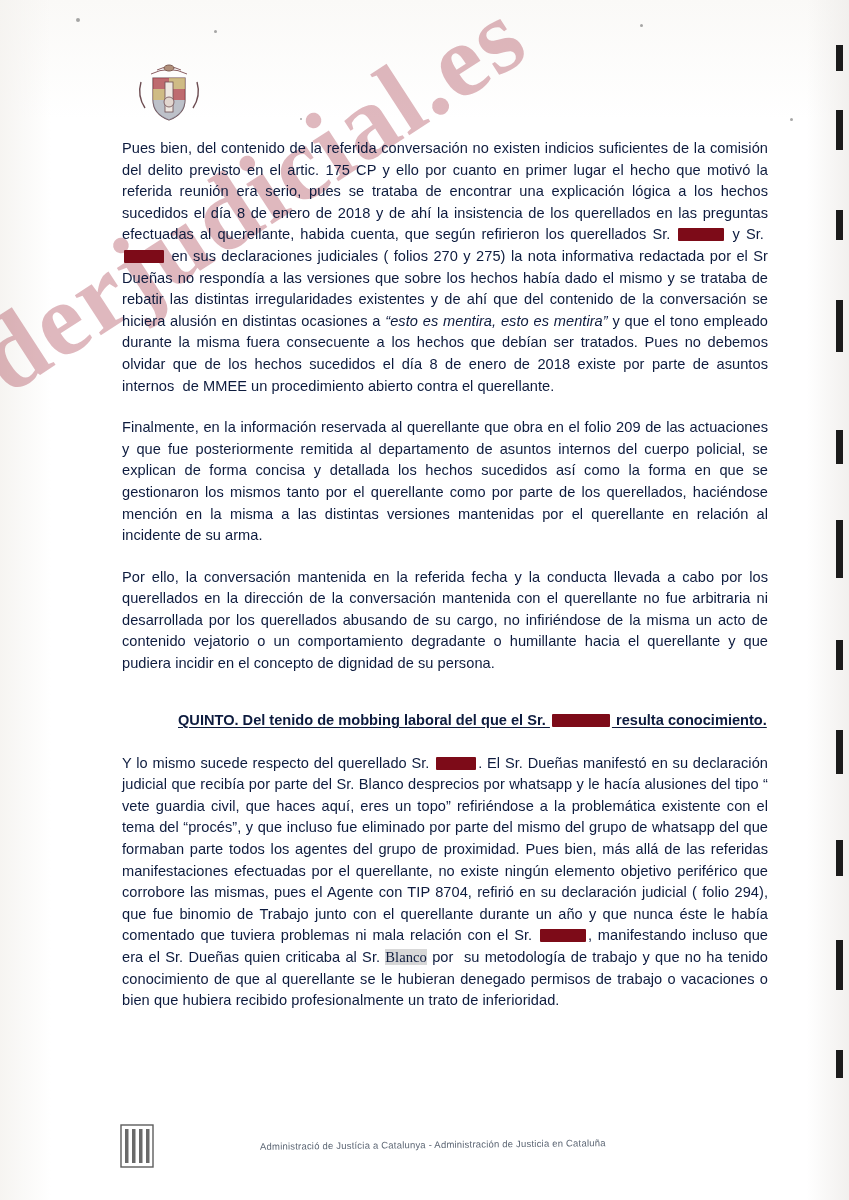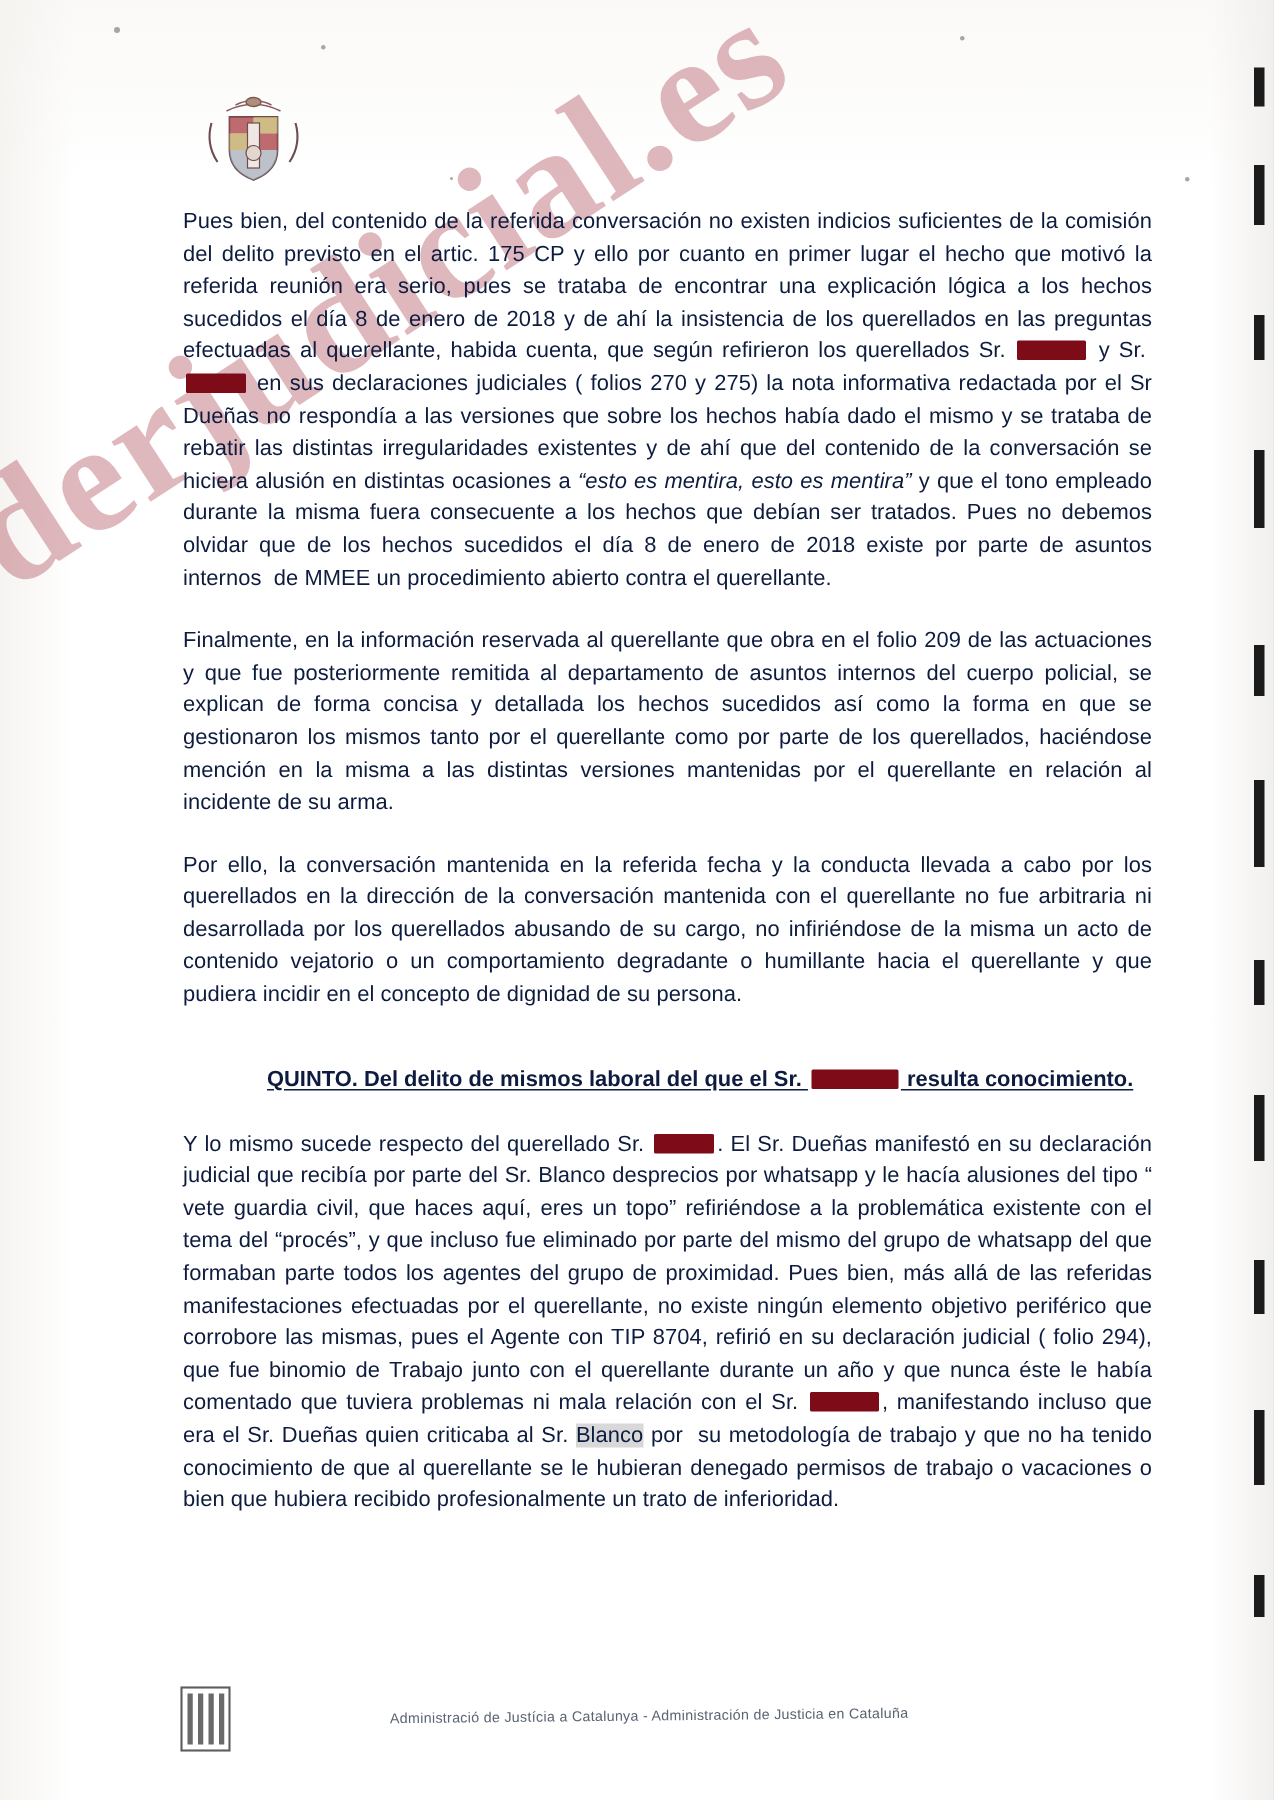--- a/index.html
+++ b/index.html
@@ -104,20 +104,21 @@
     padding-left: 56px;
     text-indent: 0;
   }
   .heading .u {
     text-decoration: underline;
     text-underline-offset: 2px;
   }
 
   .highlight-blanco {
     background: #d8d8d8;
+    font-family: Liberation Serif, serif;
   }
 
   
   .watermark {
     position: absolute;
     left: 60px;
     top: 150px;
     width: 720px;
     height: 920px;
     pointer-events: none;
@@ -208,21 +209,21 @@
 
     <p class="para">
       Pues bien, del contenido de la referida conversación no existen indicios suficientes de la comisión del delito previsto en el artic. 175 CP y ello por cuanto en primer lugar el hecho que motivó la referida reunión era serio, pues se trataba de encontrar una explicación lógica a los hechos sucedidos el día 8 de enero de 2018 y de ahí la insistencia de los querellados en las preguntas efectuadas al querellante, habida cuenta, que según refirieron los querellados Sr.&nbsp;<span class="redact r-md"></span>&nbsp;y Sr.&nbsp;<span class="redact r-sm"></span>&nbsp;en sus declaraciones judiciales ( folios 270 y 275) la nota informativa redactada por el Sr Dueñas no respondía a las versiones que sobre los hechos había dado el mismo y se trataba de rebatir las distintas irregularidades existentes y de ahí que del contenido de la conversación se hiciera alusión en distintas ocasiones a <span class="italic">“esto es mentira, esto es mentira”</span> y que el tono empleado durante la misma fuera consecuente a los hechos que debían ser tratados. Pues no debemos olvidar que de los hechos sucedidos el día 8 de enero de 2018 existe por parte de asuntos internos&nbsp; de MMEE un procedimiento abierto contra el querellante.
     </p>
 
     <p class="para">Finalmente, en la información reservada al querellante que obra en el folio 209 de las actuaciones y que fue posteriormente remitida al departamento de asuntos internos del cuerpo policial, se explican de forma concisa y detallada los hechos sucedidos así como la forma en que se gestionaron los mismos tanto por el querellante como por parte de los querellados, haciéndose mención en la misma a las distintas versiones mantenidas por el querellante en relación al incidente de su arma.</p>
 
     <p class="para">Por ello, la conversación mantenida en la referida fecha y la conducta llevada a cabo por los querellados en la dirección de la conversación mantenida con el querellante no fue arbitraria ni desarrollada por los querellados abusando de su cargo, no infiriéndose de la misma un acto de contenido vejatorio o un comportamiento degradante o humillante hacia el querellante y que pudiera incidir en el concepto de dignidad de su persona.</p>
 
     <p class="heading">
-      <span class="u">QUINTO. Del delito de mismos laboral del que el Sr. </span><span class="redact r-lg"></span><span class="u"> resulta conocimiento.</span>
+      <span class="u">QUINTO. Del tenido de mobbing laboral del que el Sr. </span><span class="redact r-lg"></span><span class="u"> resulta conocimiento.</span>
     </p>
 
     <p class="para">
       Y lo mismo sucede respecto del querellado Sr.&nbsp;<span class="redact r-sm"></span>. El Sr. Dueñas manifestó en su declaración judicial que recibía por parte del Sr. Blanco desprecios por whatsapp y le hacía alusiones del tipo “ vete guardia civil, que haces aquí, eres un topo” refiriéndose a la problemática existente con el tema del “procés”, y que incluso fue eliminado por parte del mismo del grupo de whatsapp del que formaban parte todos los agentes del grupo de proximidad. Pues bien, más allá de las referidas manifestaciones efectuadas por el querellante, no existe ningún elemento objetivo periférico que corrobore las mismas, pues el Agente con TIP 8704, refirió en su declaración judicial ( folio 294), que fue binomio de Trabajo junto con el querellante durante un año y que nunca éste le había comentado que tuviera problemas ni mala relación con el Sr.&nbsp;<span class="redact r-md"></span>, manifestando incluso que era el Sr. Dueñas quien criticaba al Sr. <span class="highlight-blanco">Blanco</span> por&nbsp; su metodología de trabajo y que no ha tenido conocimiento de que al querellante se le hubieran denegado permisos de trabajo o vacaciones o bien que hubiera recibido profesionalmente un trato de inferioridad.
     </p>
 
   </div>
 
   <div class="footer-logo">
     <svg width="34" height="44" viewBox="0 0 34 44" xmlns="http://www.w3.org/2000/svg">

